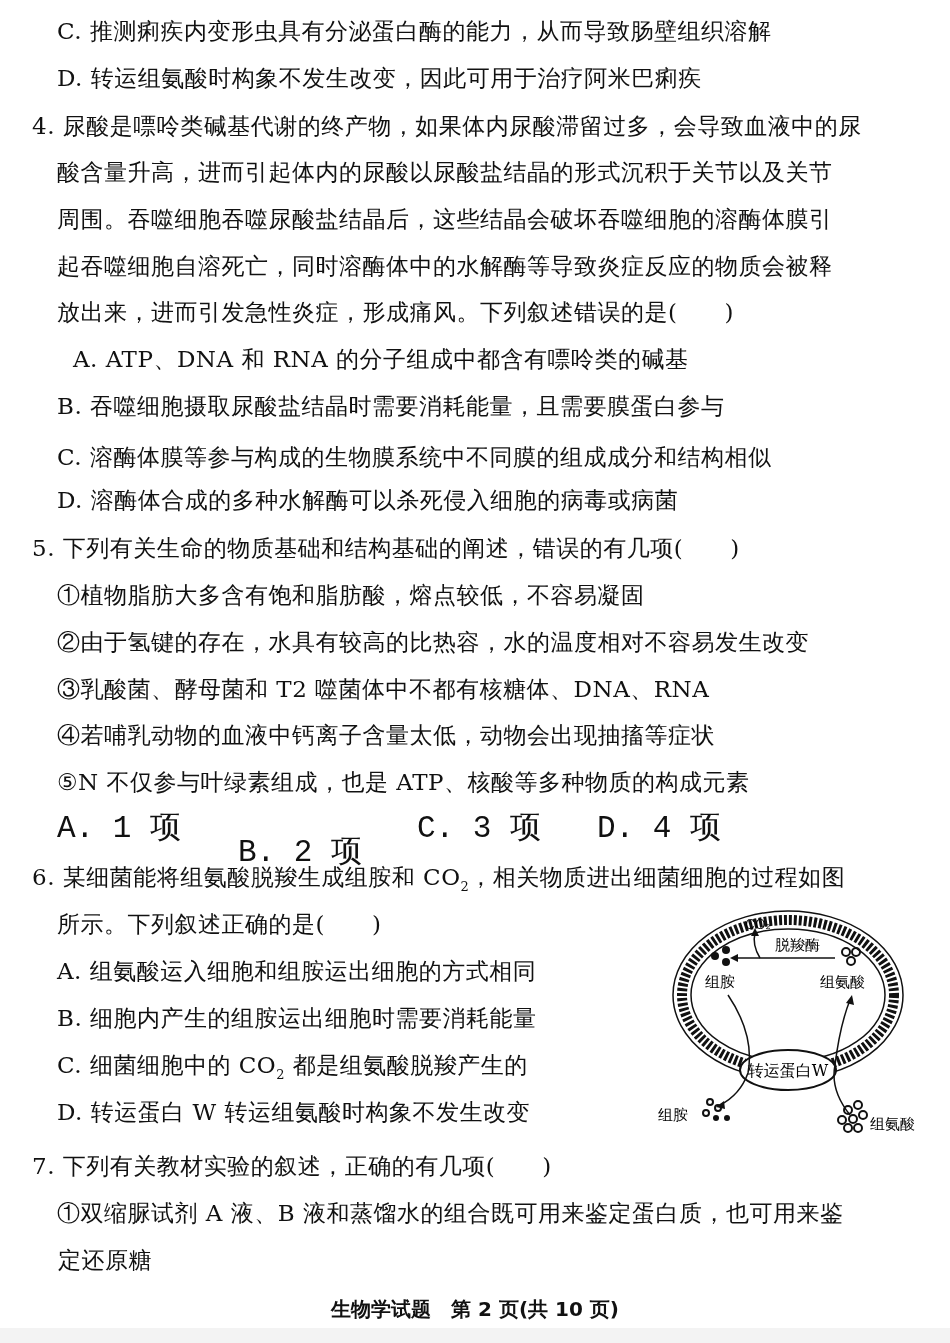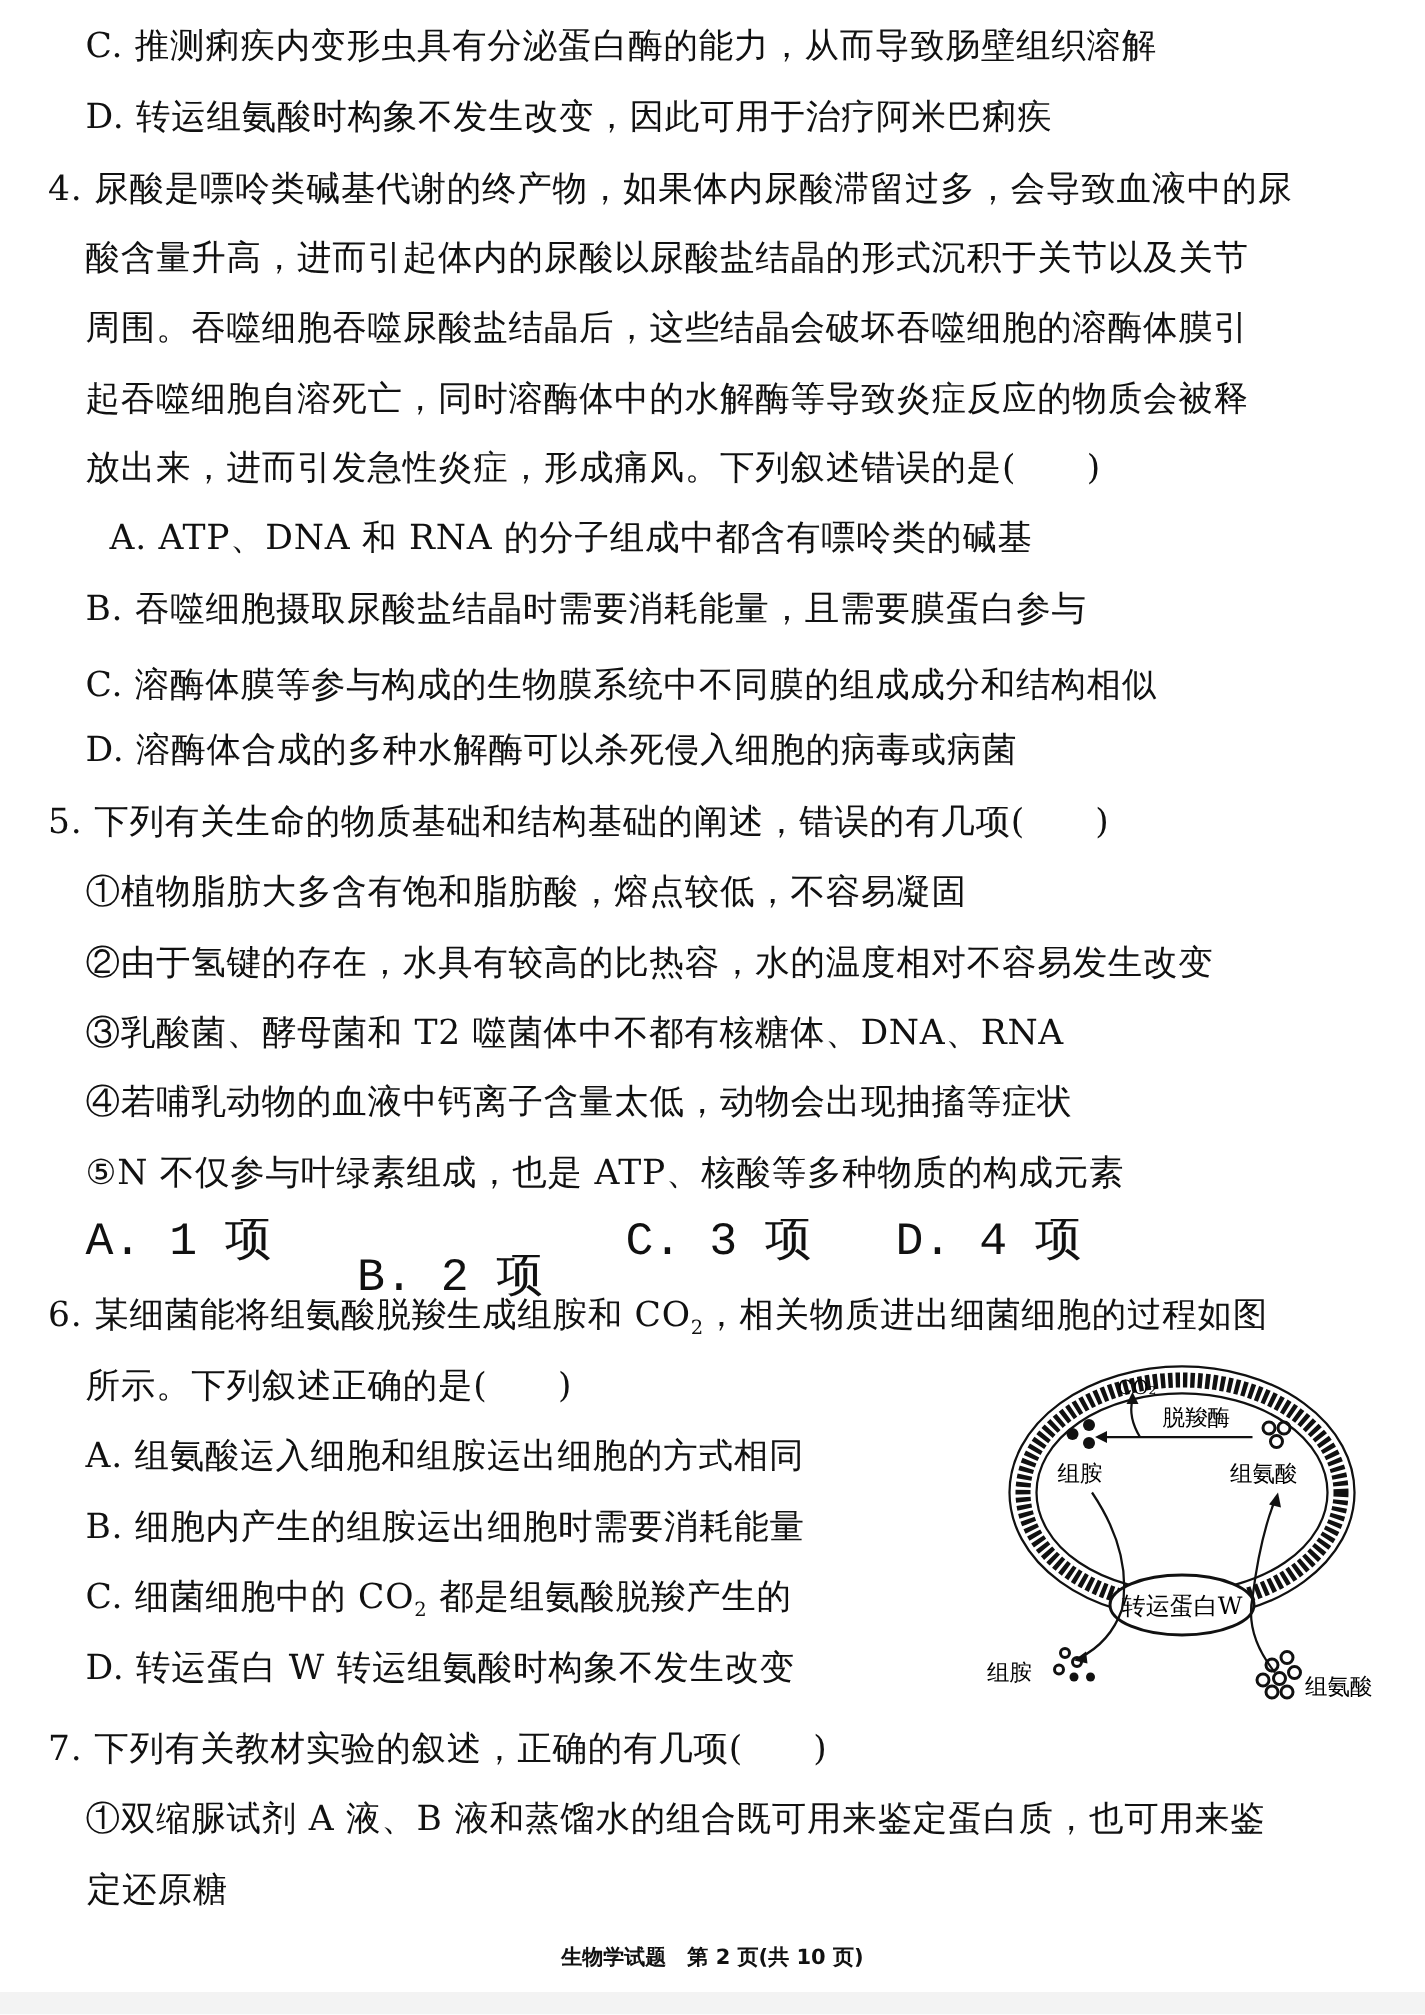--- a/index.html
+++ b/index.html
@@ -8,21 +8,21 @@
     font-family: "DejaVu Serif", "Liberation Serif", serif;
     color: #111;
   }
   .line {
     position: absolute; font-size: 23px; line-height: 30px; white-space: nowrap;
     letter-spacing: 0.5px;
   }
   .opt-row { position: absolute; font-size: 31px; line-height: 30px; white-space: nowrap; font-family: Liberation Mono, monospace; }
   .footer {
     position: absolute; left: 0; width: 950px; top: 1296px; text-align: center;
-    font-family: "DejaVu Sans", "Liberation Sans", sans-serif; font-weight: bold; font-size: 14px;
+    font-family: "DejaVu Sans", "Liberation Sans", sans-serif; font-weight: bold; font-size: 20px;
   }
   .bottom-bar { position: absolute; left: 0; top: 1328px; width: 950px; height: 15px; background: #f3f3f3; }
   sub { font-size: 13px; }
   .diagram { position: absolute; left: 640px; top: 895px; width: 310px; height: 245px; }
   .diagram text { font-family: "DejaVu Serif", "Liberation Serif", serif; }
 </style>
 </head>
 <body>
 
 <div class="line" style="left:57px; top:16px;">C. 推测痢疾内变形虫具有分泌蛋白酶的能力，从而导致肠壁组织溶解</div>

